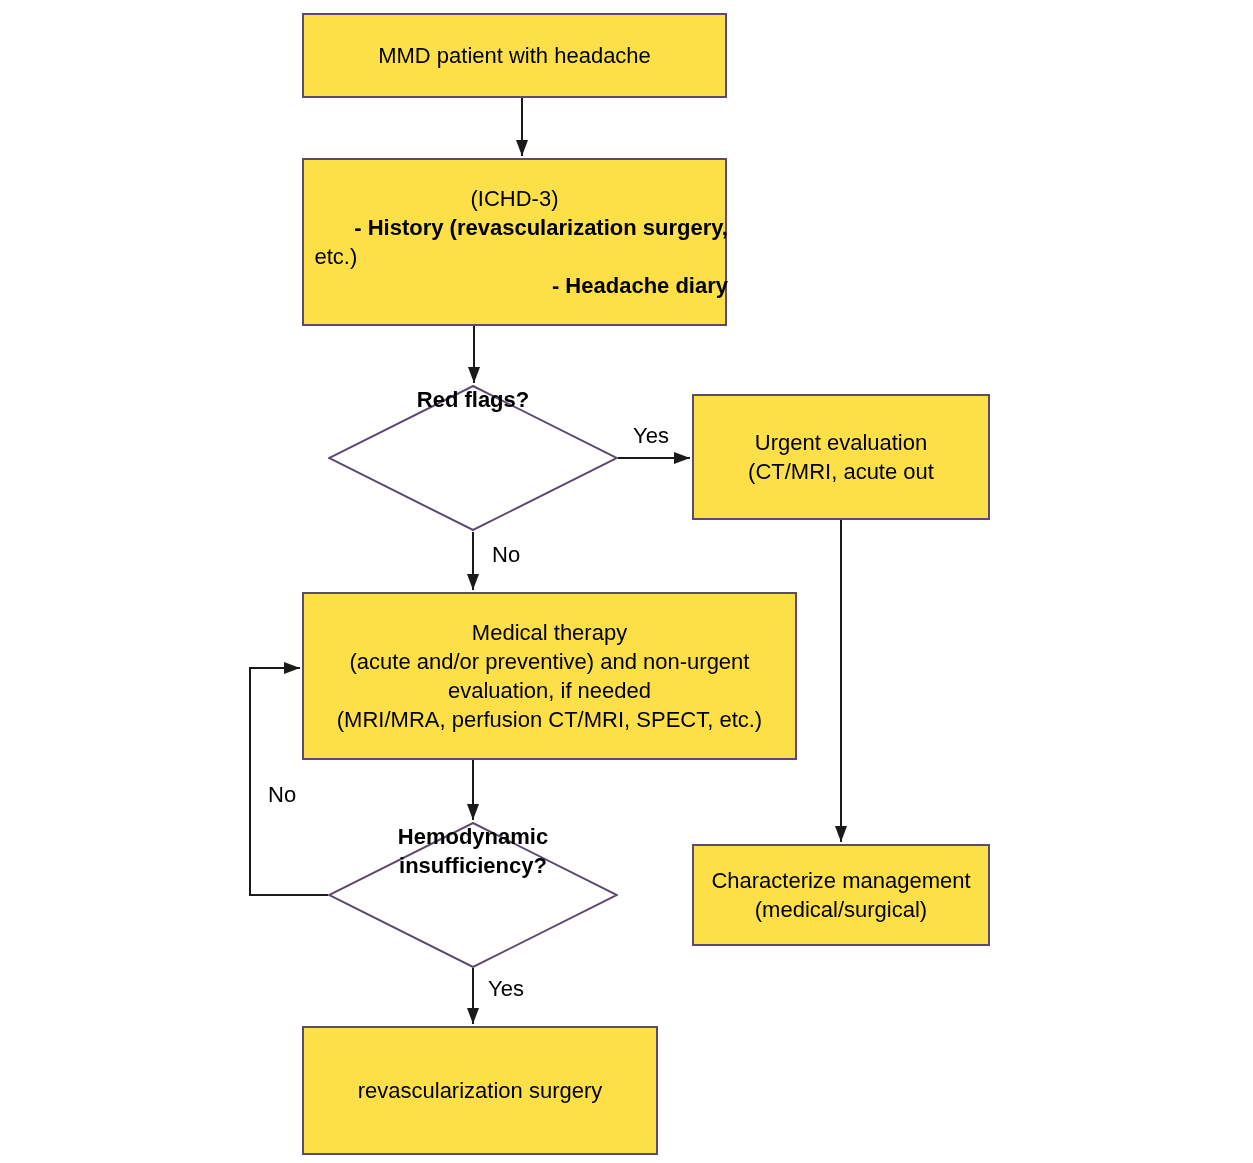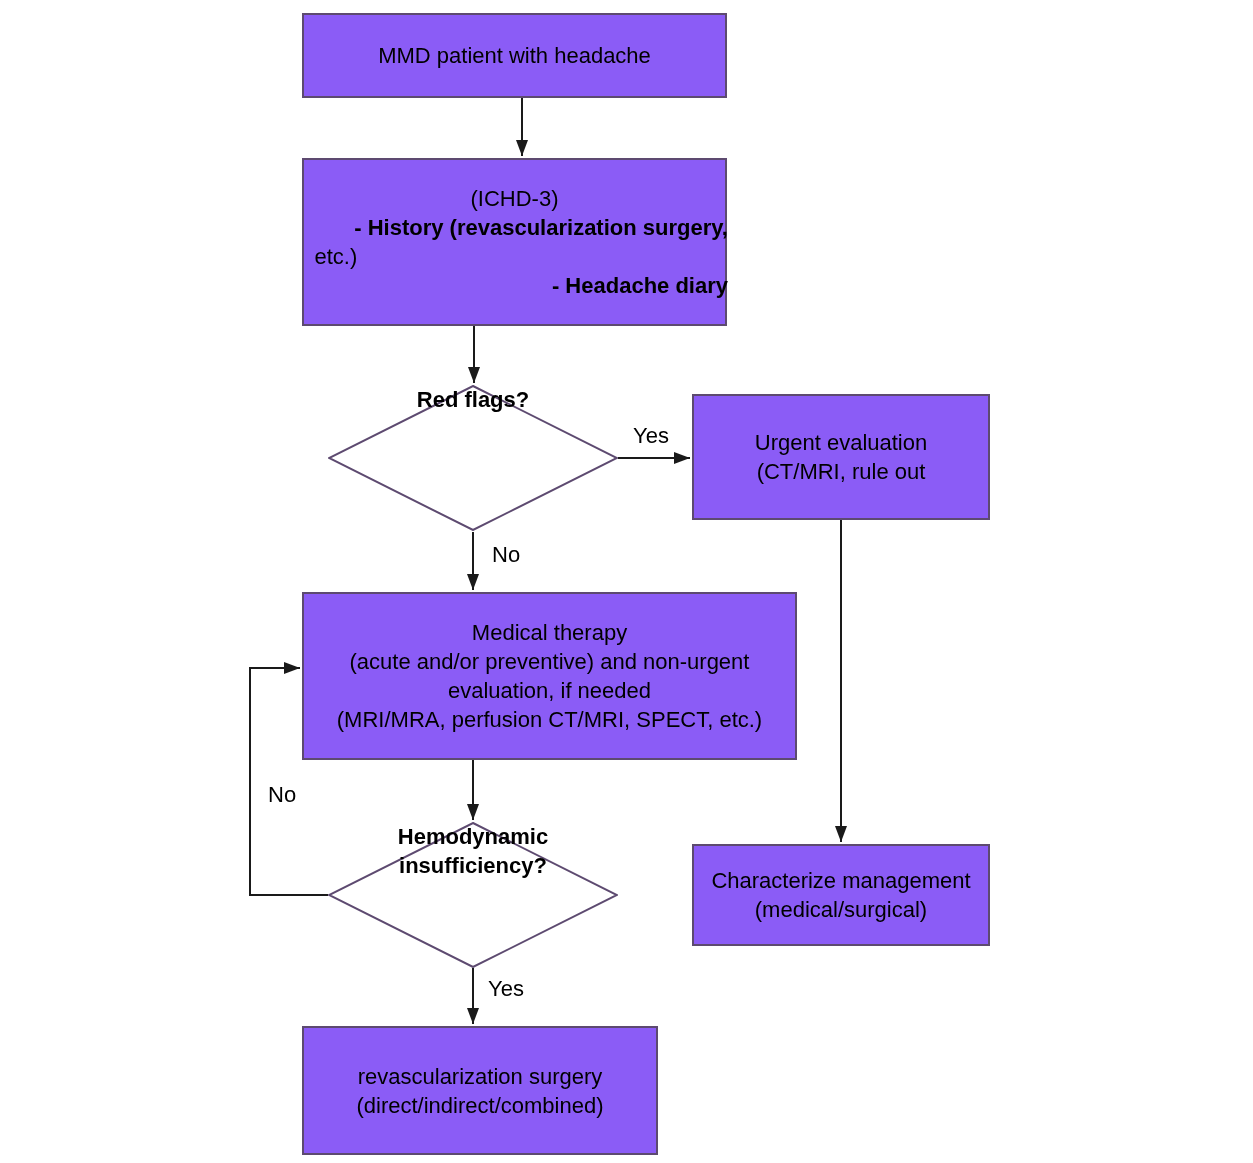--- a/index.html
+++ b/index.html
@@ -23,21 +23,21 @@
     left: 0;
     top: 0;
     width: 1253px;
     height: 1163px;
     pointer-events: none;
   }
   .node {
     position: absolute;
     box-sizing: border-box;
     border: 2px solid #5d4a70;
-    background: #8b5cf6;
+    background: #fde047;
     display: flex;
     flex-direction: column;
     justify-content: center;
     align-items: center;
     text-align: center;
   }
   .node .ln {
     width: 100%;
     text-align: center;
   }
@@ -108,41 +108,40 @@
 
   <div class="diamond" style="left:328px; top:385px; width:290px; height:146px;">
     <svg class="diamond-shape" width="290" height="146" viewBox="0 0 290 146" xmlns="http://www.w3.org/2000/svg">
       <polygon points="145,1 289,73 145,145 1,73" fill="#ffffff" stroke="#5d4a70" stroke-width="2"></polygon>
     </svg>
     <div class="dtext">Red flags?</div>
   </div>
 
   <div class="node" style="left:692px; top:394px; width:298px; height:126px;">
     <div class="ln">Urgent evaluation</div>
-    <div class="ln">(CT/MRI, rule out</div>
+    <div class="ln">(CT/MRI, acute out</div>
   </div>
 
   <div class="node" style="left:302px; top:592px; width:495px; height:168px;">
     <div class="ln">Medical therapy</div>
     <div class="ln">(acute and/or preventive) and non-urgent</div>
     <div class="ln">evaluation, if needed</div>
     <div class="ln">(MRI/MRA, perfusion CT/MRI, SPECT, etc.)</div>
   </div>
 
   <div class="diamond" style="left:328px; top:822px; width:290px; height:146px;">
     <svg class="diamond-shape" width="290" height="146" viewBox="0 0 290 146" xmlns="http://www.w3.org/2000/svg">
       <polygon points="145,1 289,73 145,145 1,73" fill="#ffffff" stroke="#5d4a70" stroke-width="2"></polygon>
     </svg>
     <div class="dtext">Hemodynamic</div>
     <div class="dtext">insufficiency?</div>
   </div>
 
   <div class="node" style="left:302px; top:1026px; width:356px; height:129px;">
     <div class="ln">revascularization surgery</div>
-    <div class="ln">(direct/indirect/combined)</div>
   </div>
 
   <div class="node" style="left:692px; top:844px; width:298px; height:102px;">
     <div class="ln">Characterize management</div>
     <div class="ln">(medical/surgical)</div>
   </div>
 
   <div class="edge-label" style="left:633px; top:421px;">Yes</div>
   <div class="edge-label" style="left:492px; top:540px;">No</div>
   <div class="edge-label" style="left:268px; top:780px;">No</div>

